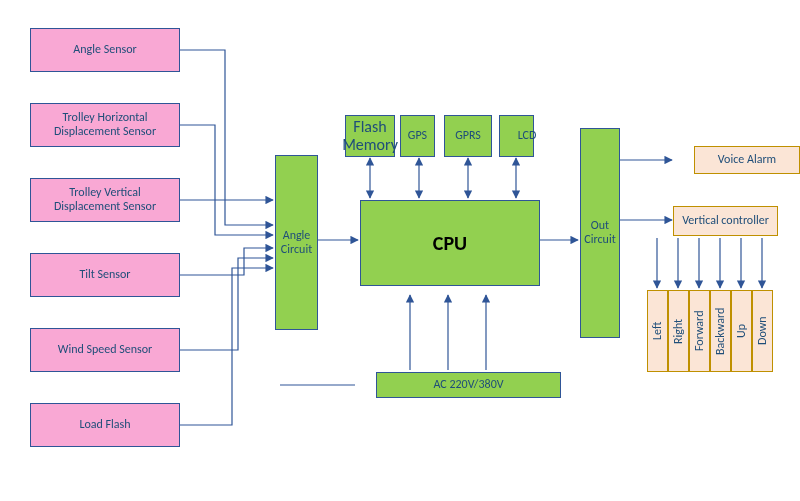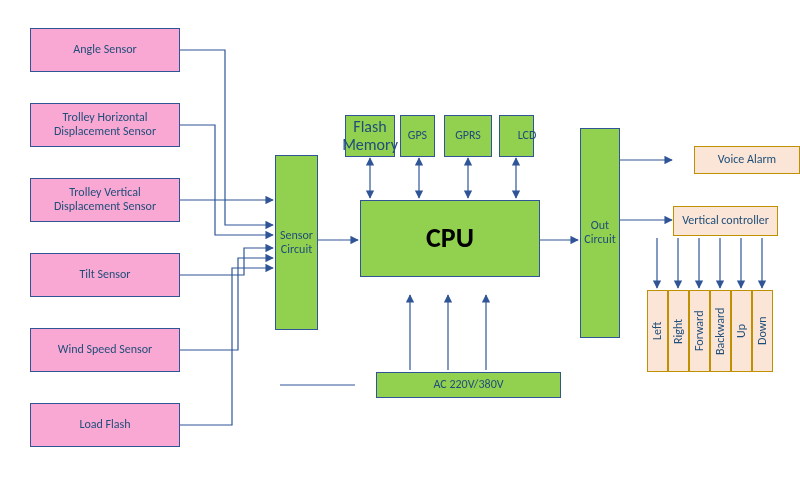--- a/index.html
+++ b/index.html
@@ -101,37 +101,37 @@
     <span>Tilt Sensor</span>
   </div>
 <div class="box blue" style="left:30px; top:328px; width:150px; height:44px;">
     <span>Wind Speed Sensor</span>
   </div>
 <div class="box blue" style="left:30px; top:403px; width:150px; height:44px;">
     <span>Load Flash</span>
   </div>
 
 <div class="box green" style="left:275px; top:155px; width:43px; height:175px;">
-    <span>Sensor Circuit</span>
+    <span>Angle Circuit</span>
   </div>
 
 <div class="box green" style="left:345px; top:115px; width:50px; height:42px; font-size:16px;">
     <span>Flash Memory</span>
   </div>
 <div class="box green" style="left:400px; top:115px; width:35px; height:42px;">
     <span>GPS</span>
   </div>
 <div class="box green" style="left:444px; top:115px; width:48px; height:42px;">
     <span>GPRS</span>
   </div>
 <div class="box green" style="left:499px; top:115px; width:35px; height:42px;padding-left:25px;">
     <span>LCD</span>
   </div>
 
-<div class="box green" style="left:360px; top:200px; width:180px; height:77px; font-size:28px; font-weight:bold; color:#000;">
+<div class="box green" style="left:360px; top:200px; width:180px; height:86px; font-size:20px; font-weight:bold; color:#000;">
     <span>CPU</span>
   </div>
 
 <div class="box green" style="left:376px; top:372px; width:185px; height:26px;">
     <span>AC 220V/380V</span>
   </div>
 
 <div class="box green" style="left:580px; top:128px; width:40px; height:210px;">
     <span>Out Circuit</span>
   </div>

